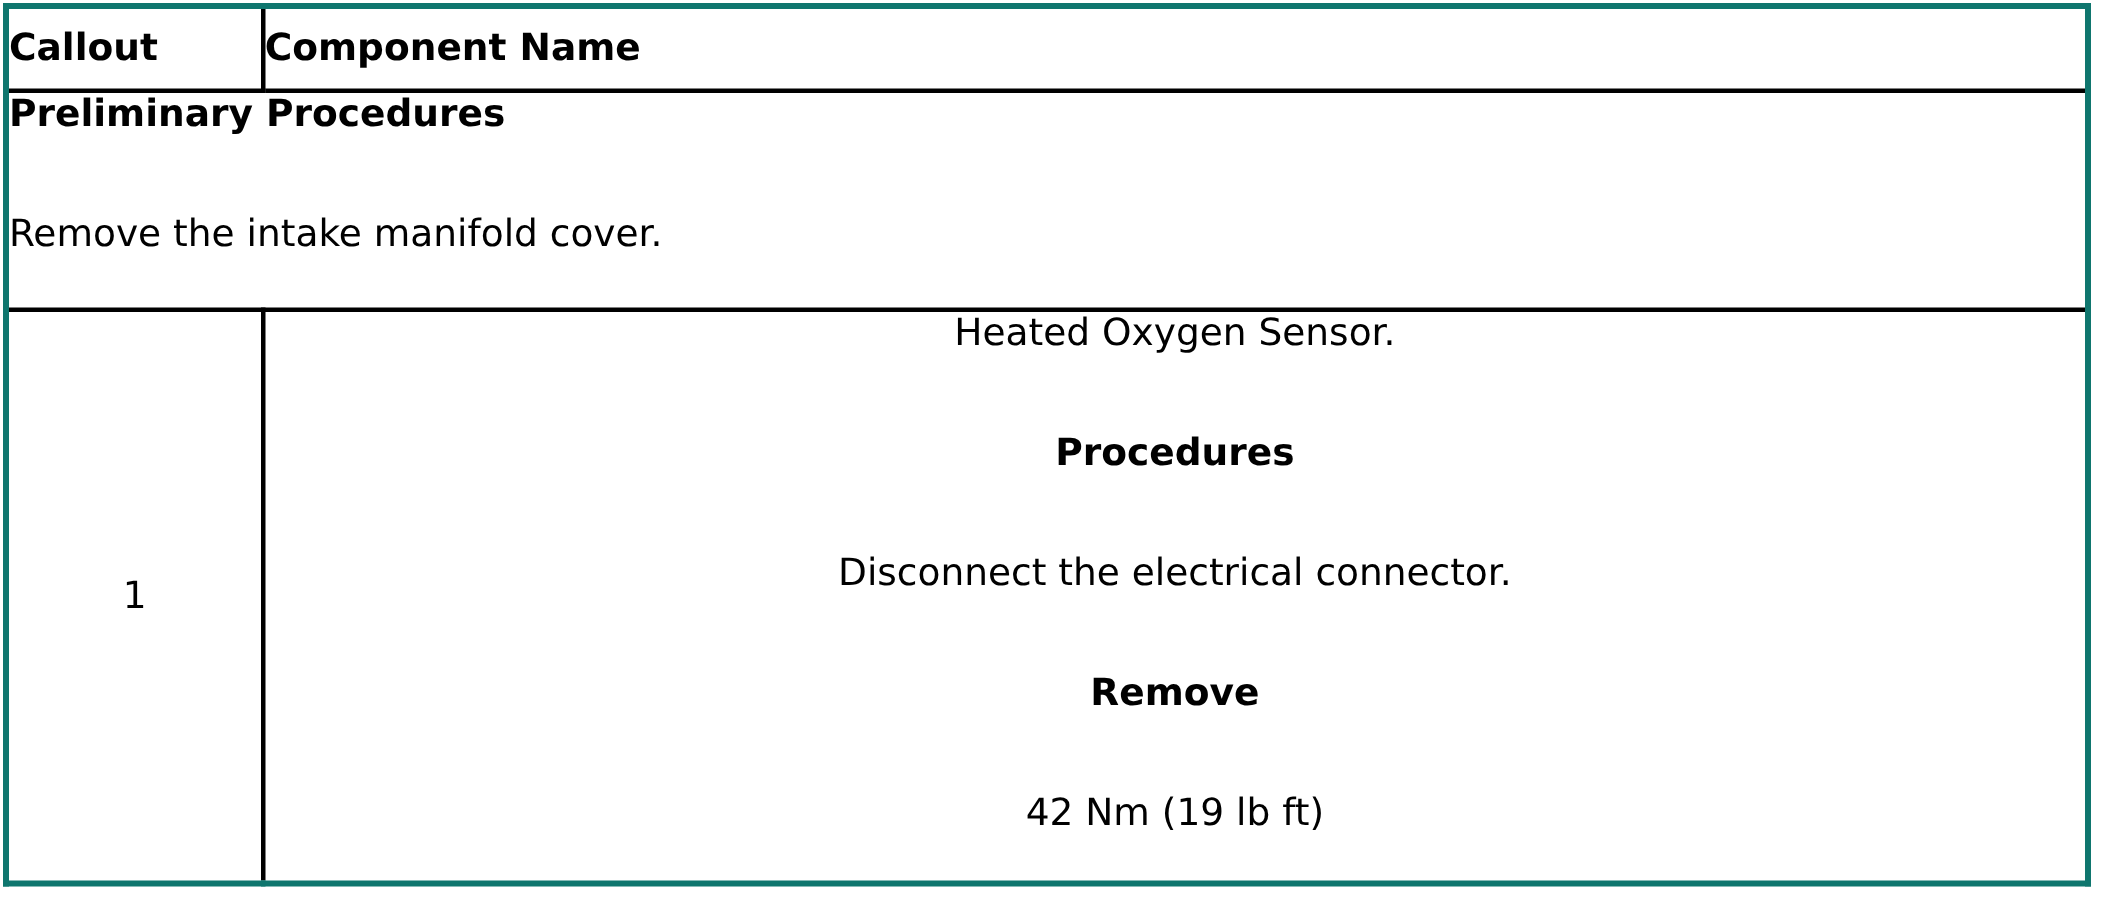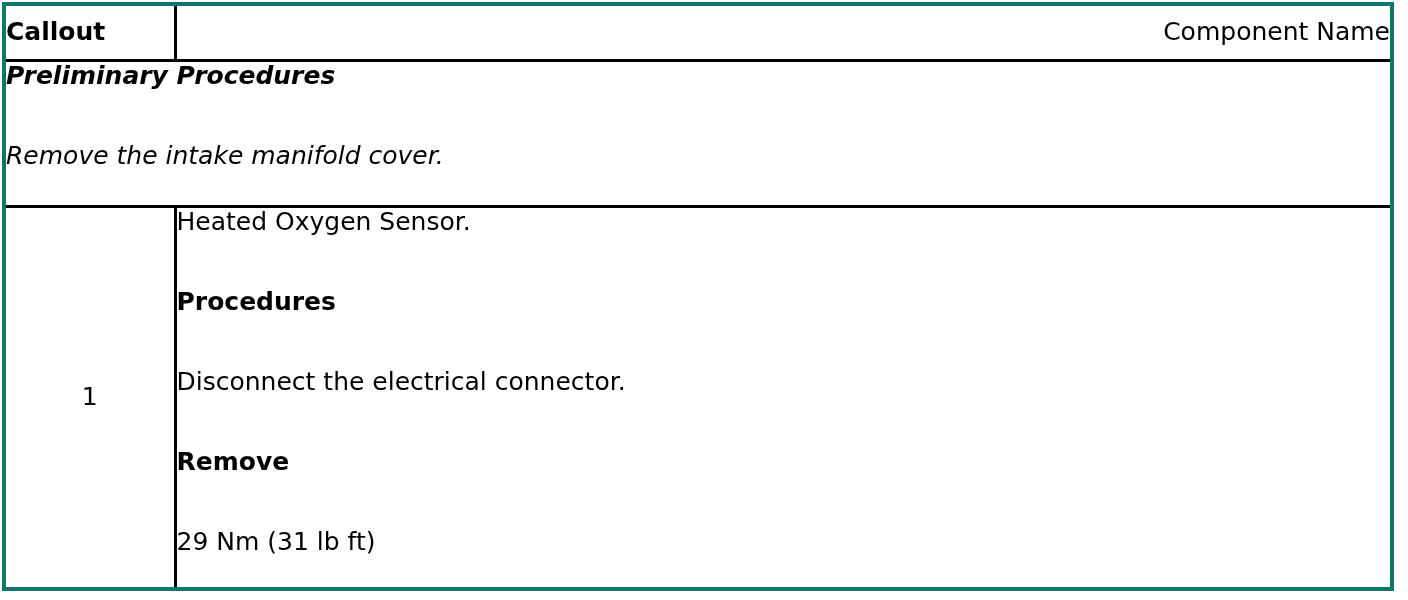--- a/index.html
+++ b/index.html
@@ -36,42 +36,42 @@
   tr.header-row {
     height: 56px;
   }
   th.callout-header {
     text-align: left;
     vertical-align: middle;
     padding-left: 13px;
     font-weight: bold;
   }
   th.component-header {
-    text-align: right;
+    text-align: left;
     vertical-align: middle;
-    font-weight: normal;
+    font-weight: bold;
   }
   tr.prelim-row {
     height: 146px;
-    font-style: italic;
   }
   td.prelim-cell {
     vertical-align: top;
     padding: 14px 12px 0 13px;
   }
   tr.component-row {
     height: 383px;
   }
   td.callout-cell {
     text-align: center;
     vertical-align: middle;
   }
   td.component-cell {
     vertical-align: top;
     padding: 14px 12px 0 13px;
+    text-align: center;
   }
   .doc-table p {
     margin: 0 0 52px 0;
   }
   .doc-table p:last-child {
     margin-bottom: 0;
   }
   .doc-table p.bold {
     font-weight: bold;
   }
@@ -97,17 +97,17 @@
         <p>Remove the intake manifold cover.</p>
       </td>
     </tr>
     <tr class="component-row">
       <td class="callout-cell">1</td>
       <td class="component-cell">
         <p>Heated Oxygen Sensor.</p>
         <p class="bold">Procedures</p>
         <p>Disconnect the electrical connector.</p>
         <p class="bold">Remove</p>
-        <p>29 Nm (31 lb ft)</p>
+        <p>42 Nm (19 lb ft)</p>
       </td>
     </tr>
   </tbody>
 </table>
 
 </body></html>

